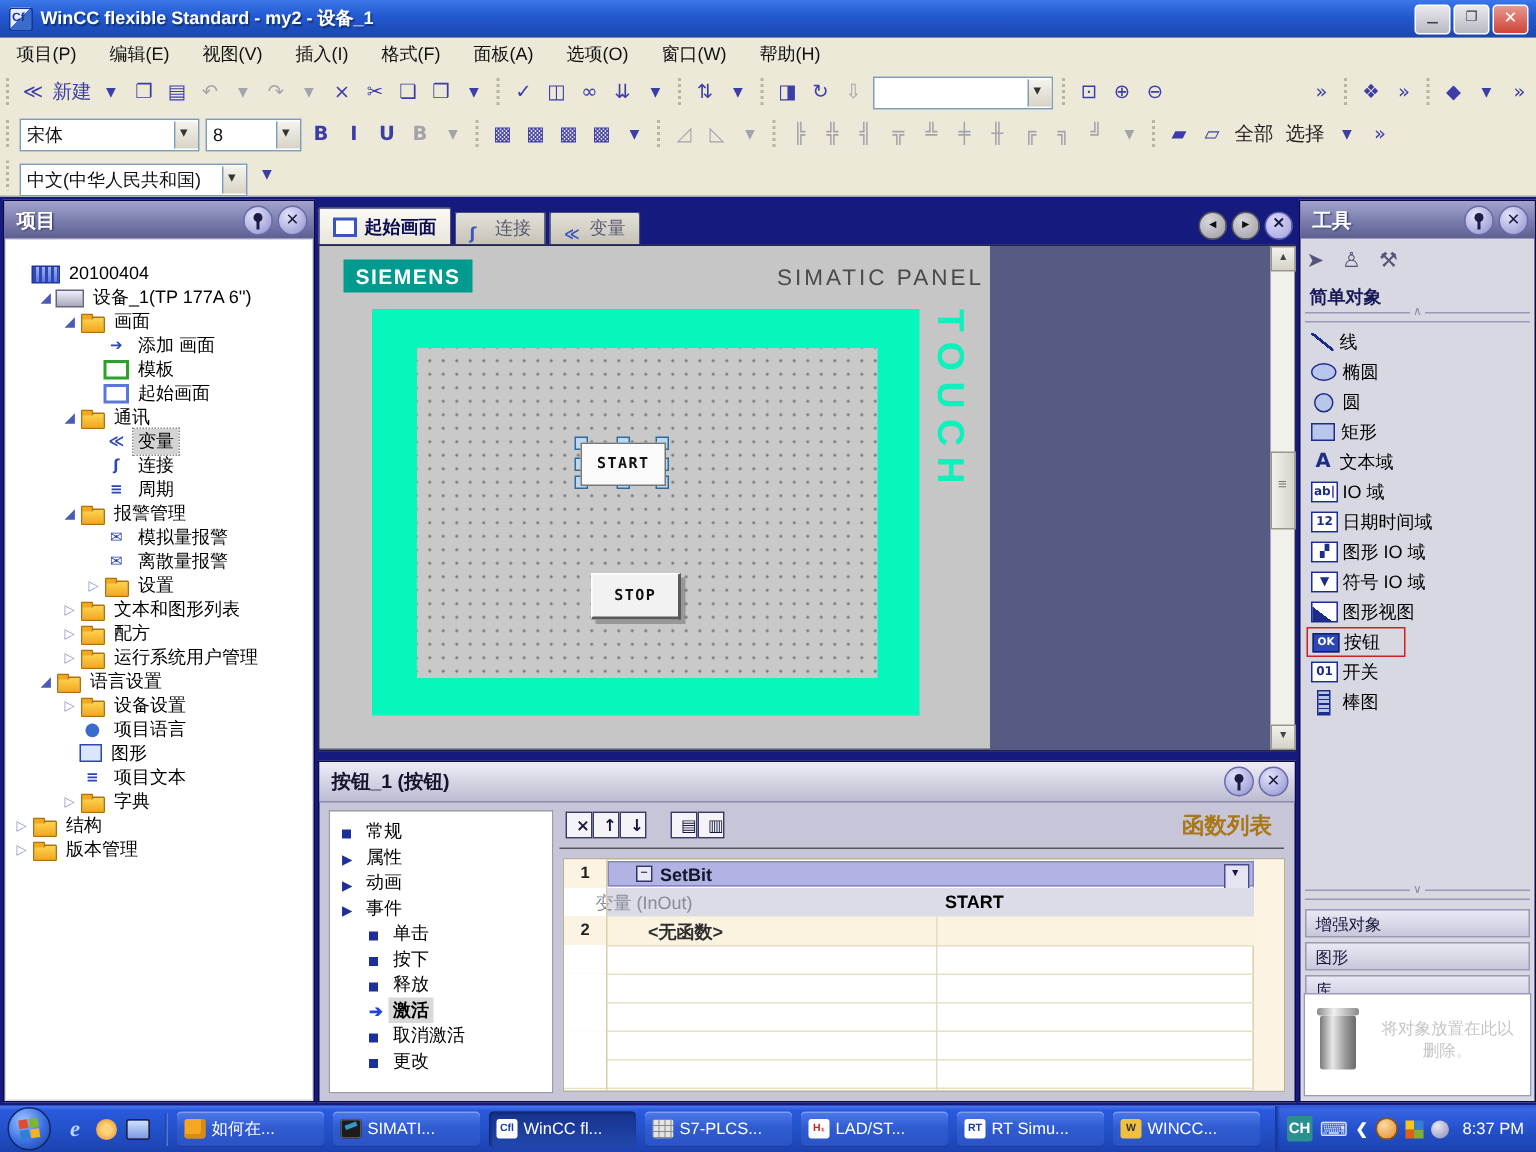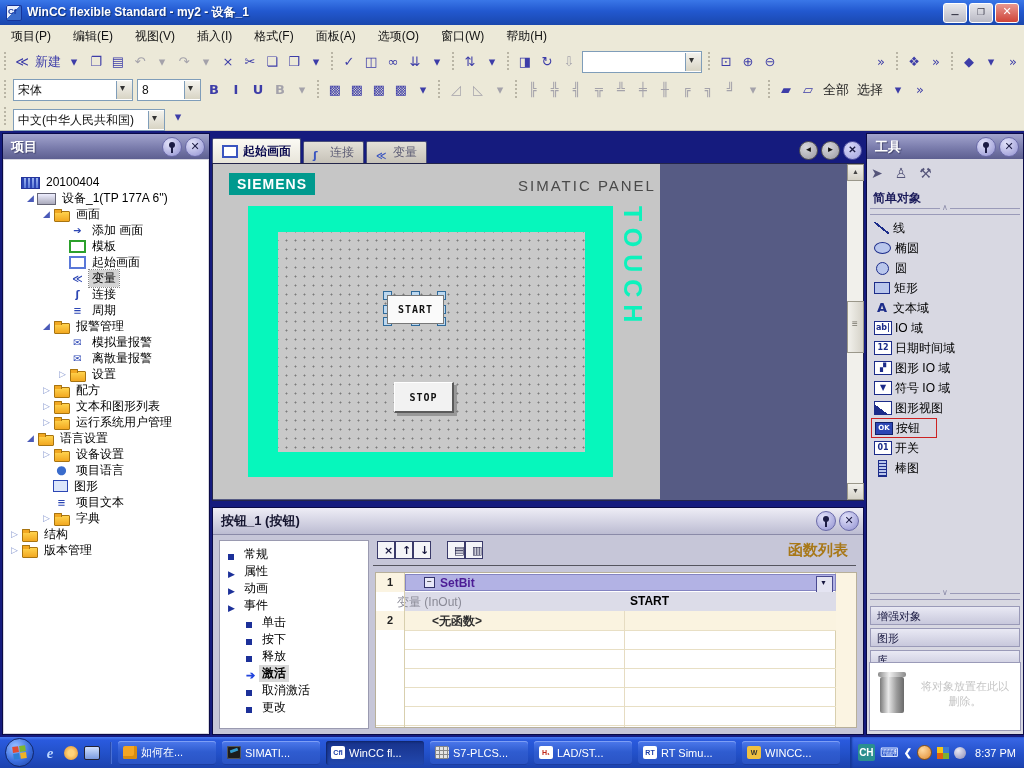--- a/index.html
+++ b/index.html
@@ -181,21 +181,21 @@
   .fcol-x{position:absolute;right:0;top:0;bottom:0;width:20px;background:#fbf4e2;border-left:1px solid #d8cfae;}
   .frow{position:absolute;left:0;right:20px;height:19px;border-bottom:1px solid #e8dfc4;}
   .fnum{position:absolute;left:0;top:0;bottom:0;width:28px;background:#fbf4e2;
     font:bold 11px/18px "Liberation Sans",sans-serif;text-align:center;color:#222;}
   .r1{top:0;} .r2{top:19px;} .r3{top:38px;}
   .e1{top:57px;} .e2{top:76px;} .e3{top:95px;} .e4{top:114px;} .e5{top:133px;}
   .funcbar{position:absolute;left:29px;right:0;top:1px;bottom:1px;background:#b2b2e4;
     border:1px solid #8484c2;display:flex;align-items:center;}
   .collapse-box{width:9px;height:9px;border:1px solid #33336a;background:#e8e8f8;margin:0 5px 0 18px;
     font:8px/8px "DejaVu Sans Mono",monospace;text-align:center;color:#111;}
-  .funcname{font-weight:bold;font-size:12px;color:#4c1d95;}
+  .funcname{font-weight:bold;font-size:12px;color:#0f172a;}
   .fdrop{position:absolute;right:2px;top:1px;width:15px;height:15px;background:#e4e4f2;
     border:1px solid #4a4a90;}
   .fdrop::after{content:"▼";position:absolute;left:3px;top:2px;font-size:7px;color:#16163e;}
   .r2{background:#dcdce8;}
   .pname{position:absolute;left:21px;top:2px;font-size:12px;color:#8a8a96;}
   .pval{position:absolute;left:254px;top:2px;font:bold 12px "Liberation Sans",sans-serif;color:#000;}
   .r3{background:#faf3e0;}
   .nofunc{position:absolute;left:56px;top:2px;font:bold 12px "Liberation Sans",sans-serif;color:#2e2e2e;}
   
   .taskbar{position:absolute;left:0;right:0;bottom:0;height:31px;
@@ -448,20 +448,25 @@
           <span class="ticon i-tpl"><i style="font-style:normal;"></i></span>
           <span class="tlabel">模板</span>
         </div>
 
         <div class="trow d3">
           <span class="arrow"></span>
           <span class="ticon i-scr"><i style="font-style:normal;"></i></span>
           <span class="tlabel">起始画面</span>
         </div>
 
+        <div class="trow d2">
+          <span class="arrow exp"></span>
+          <span class="ticon i-folder"><i style="font-style:normal;"></i></span>
+          <span class="tlabel">通讯</span>
+        </div>
 
         <div class="trow d3">
           <span class="arrow"></span>
           <span class="ticon i-tags"><i style="font-style:normal;">≪</i></span>
           <span class="tlabel sel">变量</span>
         </div>
 
         <div class="trow d3">
           <span class="arrow"></span>
           <span class="ticon i-conn"><i style="font-style:normal;">ʃ</i></span>
@@ -494,27 +499,27 @@
 
         <div class="trow d3">
           <span class="arrow col"></span>
           <span class="ticon i-folder"><i style="font-style:normal;"></i></span>
           <span class="tlabel">设置</span>
         </div>
 
         <div class="trow d2">
           <span class="arrow col"></span>
           <span class="ticon i-folder"><i style="font-style:normal;"></i></span>
+          <span class="tlabel">文本和图形列表</span>
+        </div>
+
+        <div class="trow d2">
+          <span class="arrow col"></span>
+          <span class="ticon i-folder"><i style="font-style:normal;"></i></span>
           <span class="tlabel">配方</span>
-        </div>
-
-        <div class="trow d2">
-          <span class="arrow col"></span>
-          <span class="ticon i-folder"><i style="font-style:normal;"></i></span>
-          <span class="tlabel">文本和图形列表</span>
         </div>
 
         <div class="trow d2">
           <span class="arrow col"></span>
           <span class="ticon i-folder"><i style="font-style:normal;"></i></span>
           <span class="tlabel">运行系统用户管理</span>
         </div>
 
         <div class="trow d1">
           <span class="arrow exp"></span>

